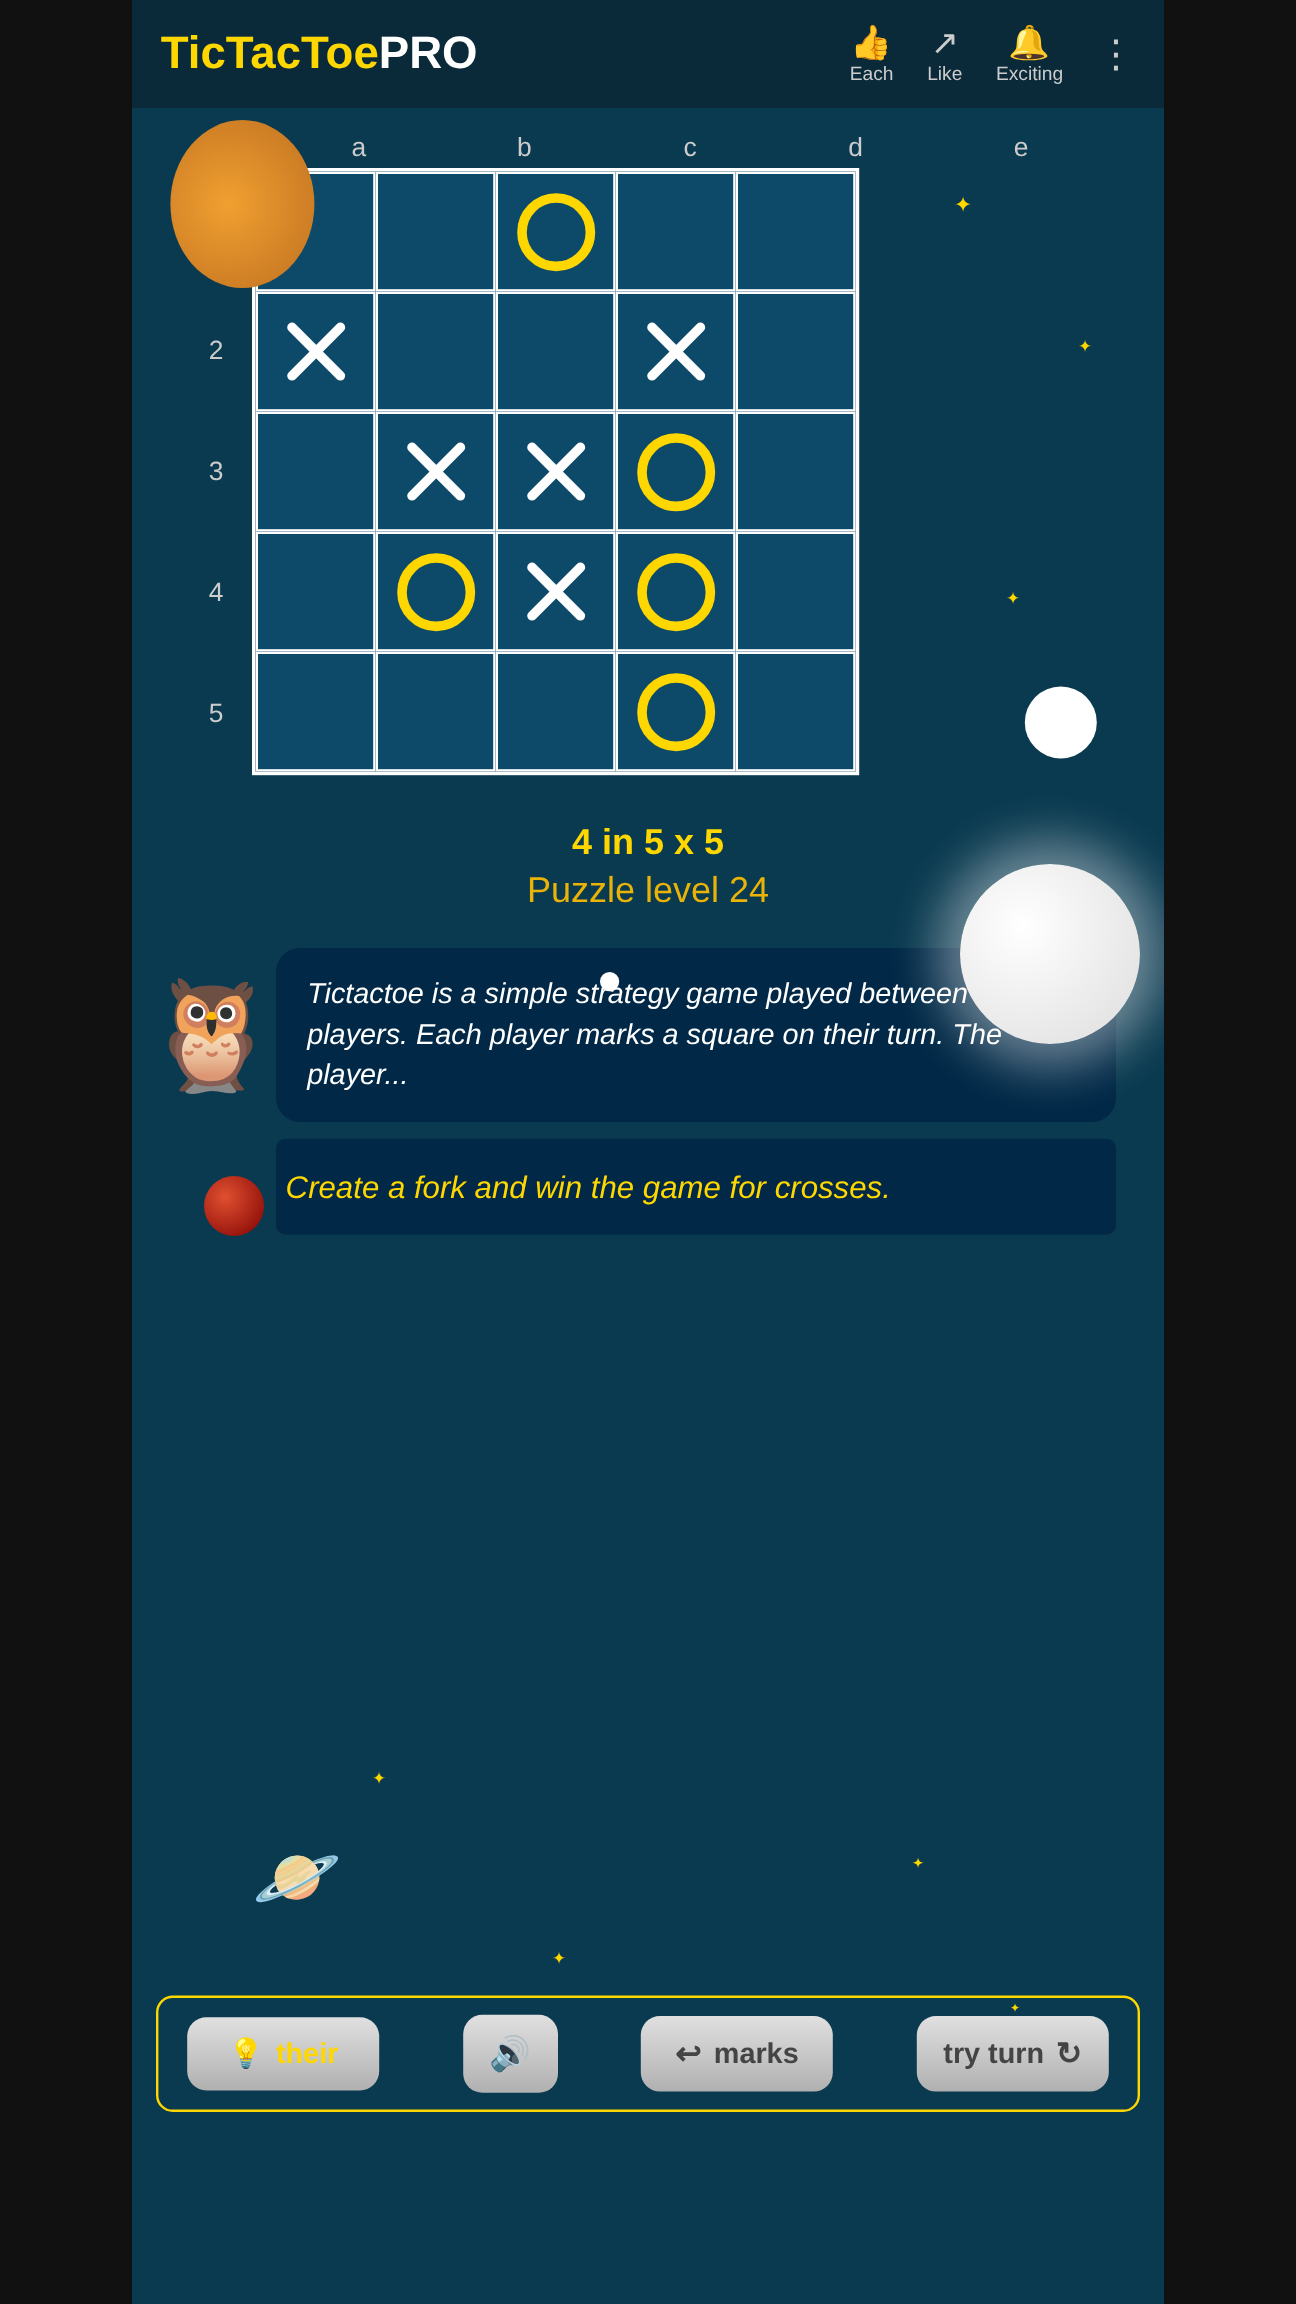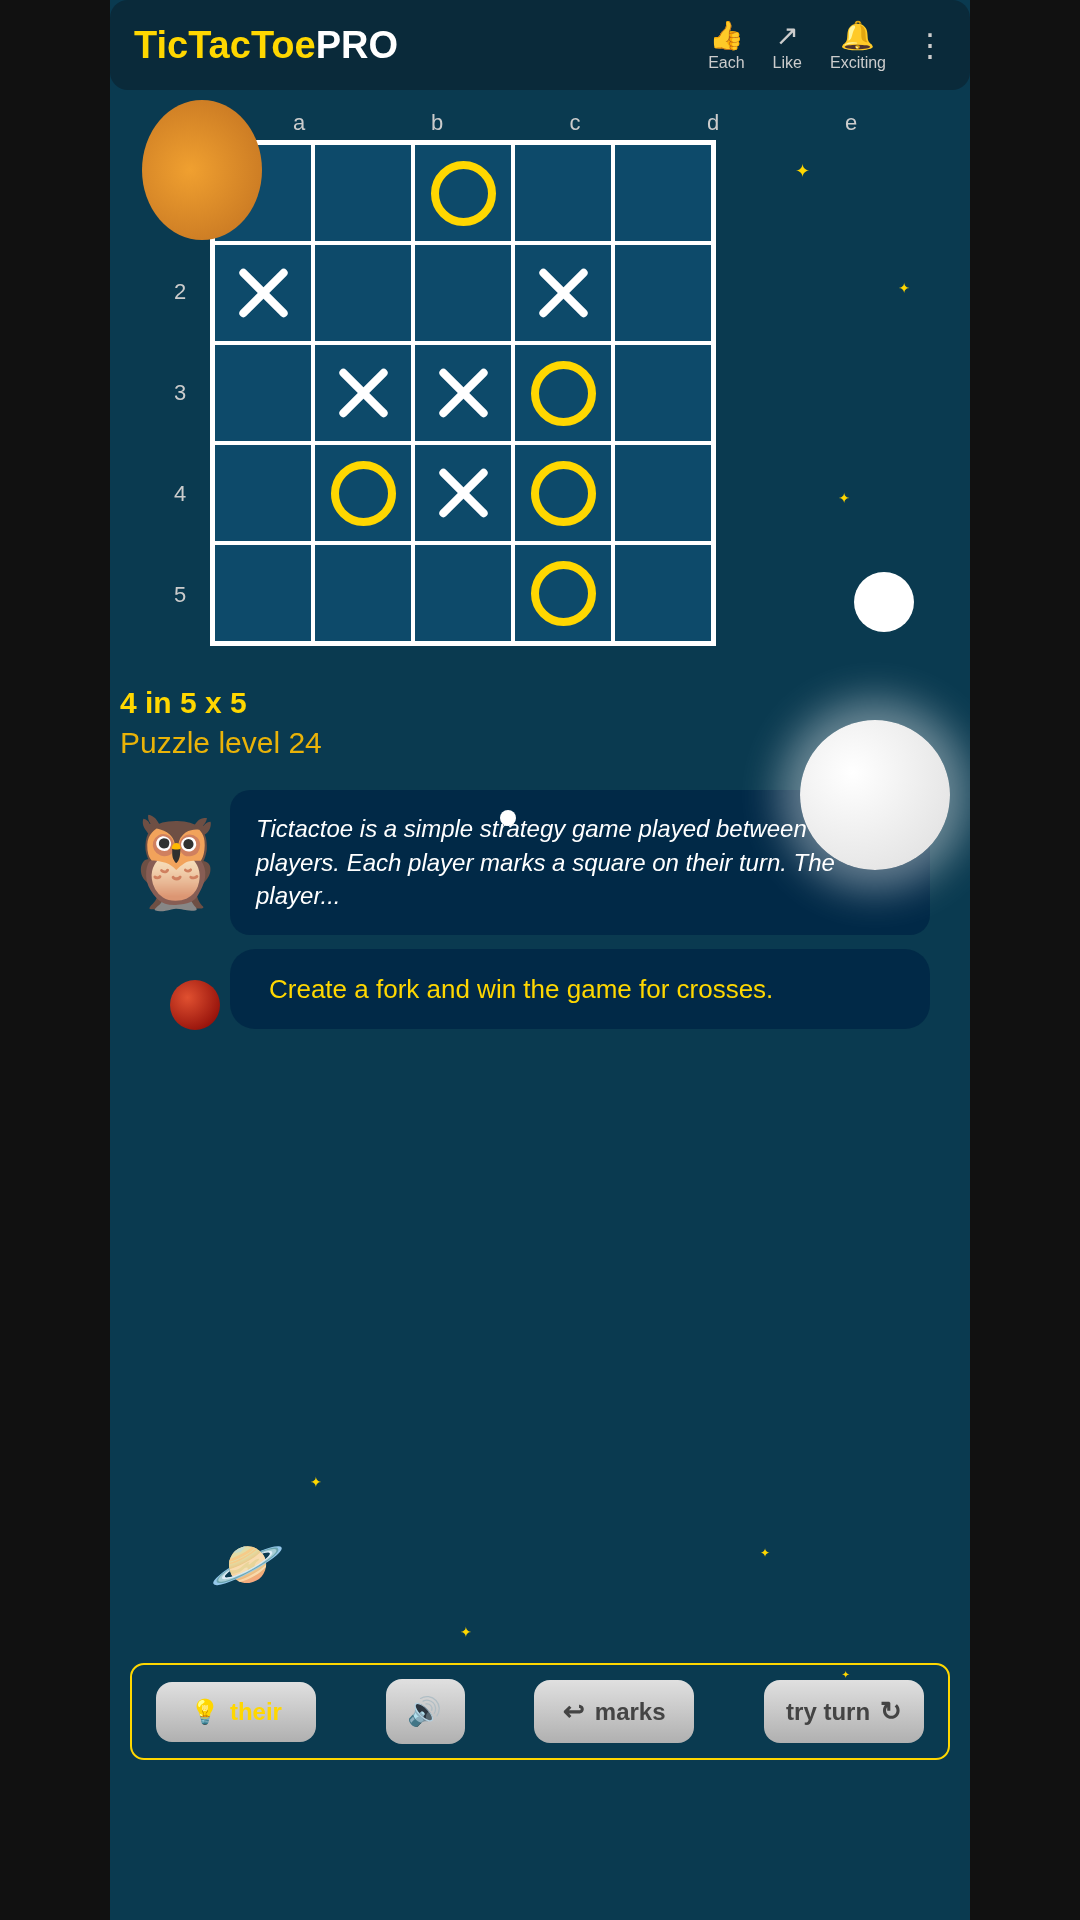--- a/index.html
+++ b/index.html
@@ -23,21 +23,20 @@
     }
 
     
     #header {
       background: #0a2a3a;
       display: flex;
       align-items: center;
       padding: 18px 24px;
       gap: 20px;
       height: 90px;
-      border-radius: 18px;
     }
 
     #logo {
       flex: 1;
     }
 
     .logo-tic {
       color: #FFD700;
       font-size: 38px;
       font-weight: bold;
@@ -161,21 +160,21 @@
     }
 
     .white-ball-lg {
       position: absolute;
       background: radial-gradient(circle at 35% 35%, #fff, #ddd);
       border-radius: 50%;
     }
 
     
     #puzzle-info {
-      text-align: left;
+      text-align: center;
       margin-top: 20px;
       padding: 10px;
     }
 
     .puzzle-mode {
       color: #FFD700;
       font-size: 30px;
       font-weight: bold;
       margin-bottom: 6px;
     }
@@ -197,25 +196,26 @@
       padding: 22px 26px;
       color: #fff;
       font-size: 24px;
       font-style: italic;
       line-height: 1.4;
       margin-bottom: 14px;
     }
 
     .hint-box {
       background: rgba(0, 40, 70, 0.9);
-      border-radius: 25px;
-      padding: 22px 39px;
+      border-radius: 8px;
+      padding: 22px 8px;
       color: #FFD700;
       font-size: 26px;
       line-height: 1.4;
+      font-style: italic;
     }
 
     
     .owl {
       position: absolute;
       left: -30px;
       top: 20px;
       font-size: 90px;
       z-index: 5;
     }

